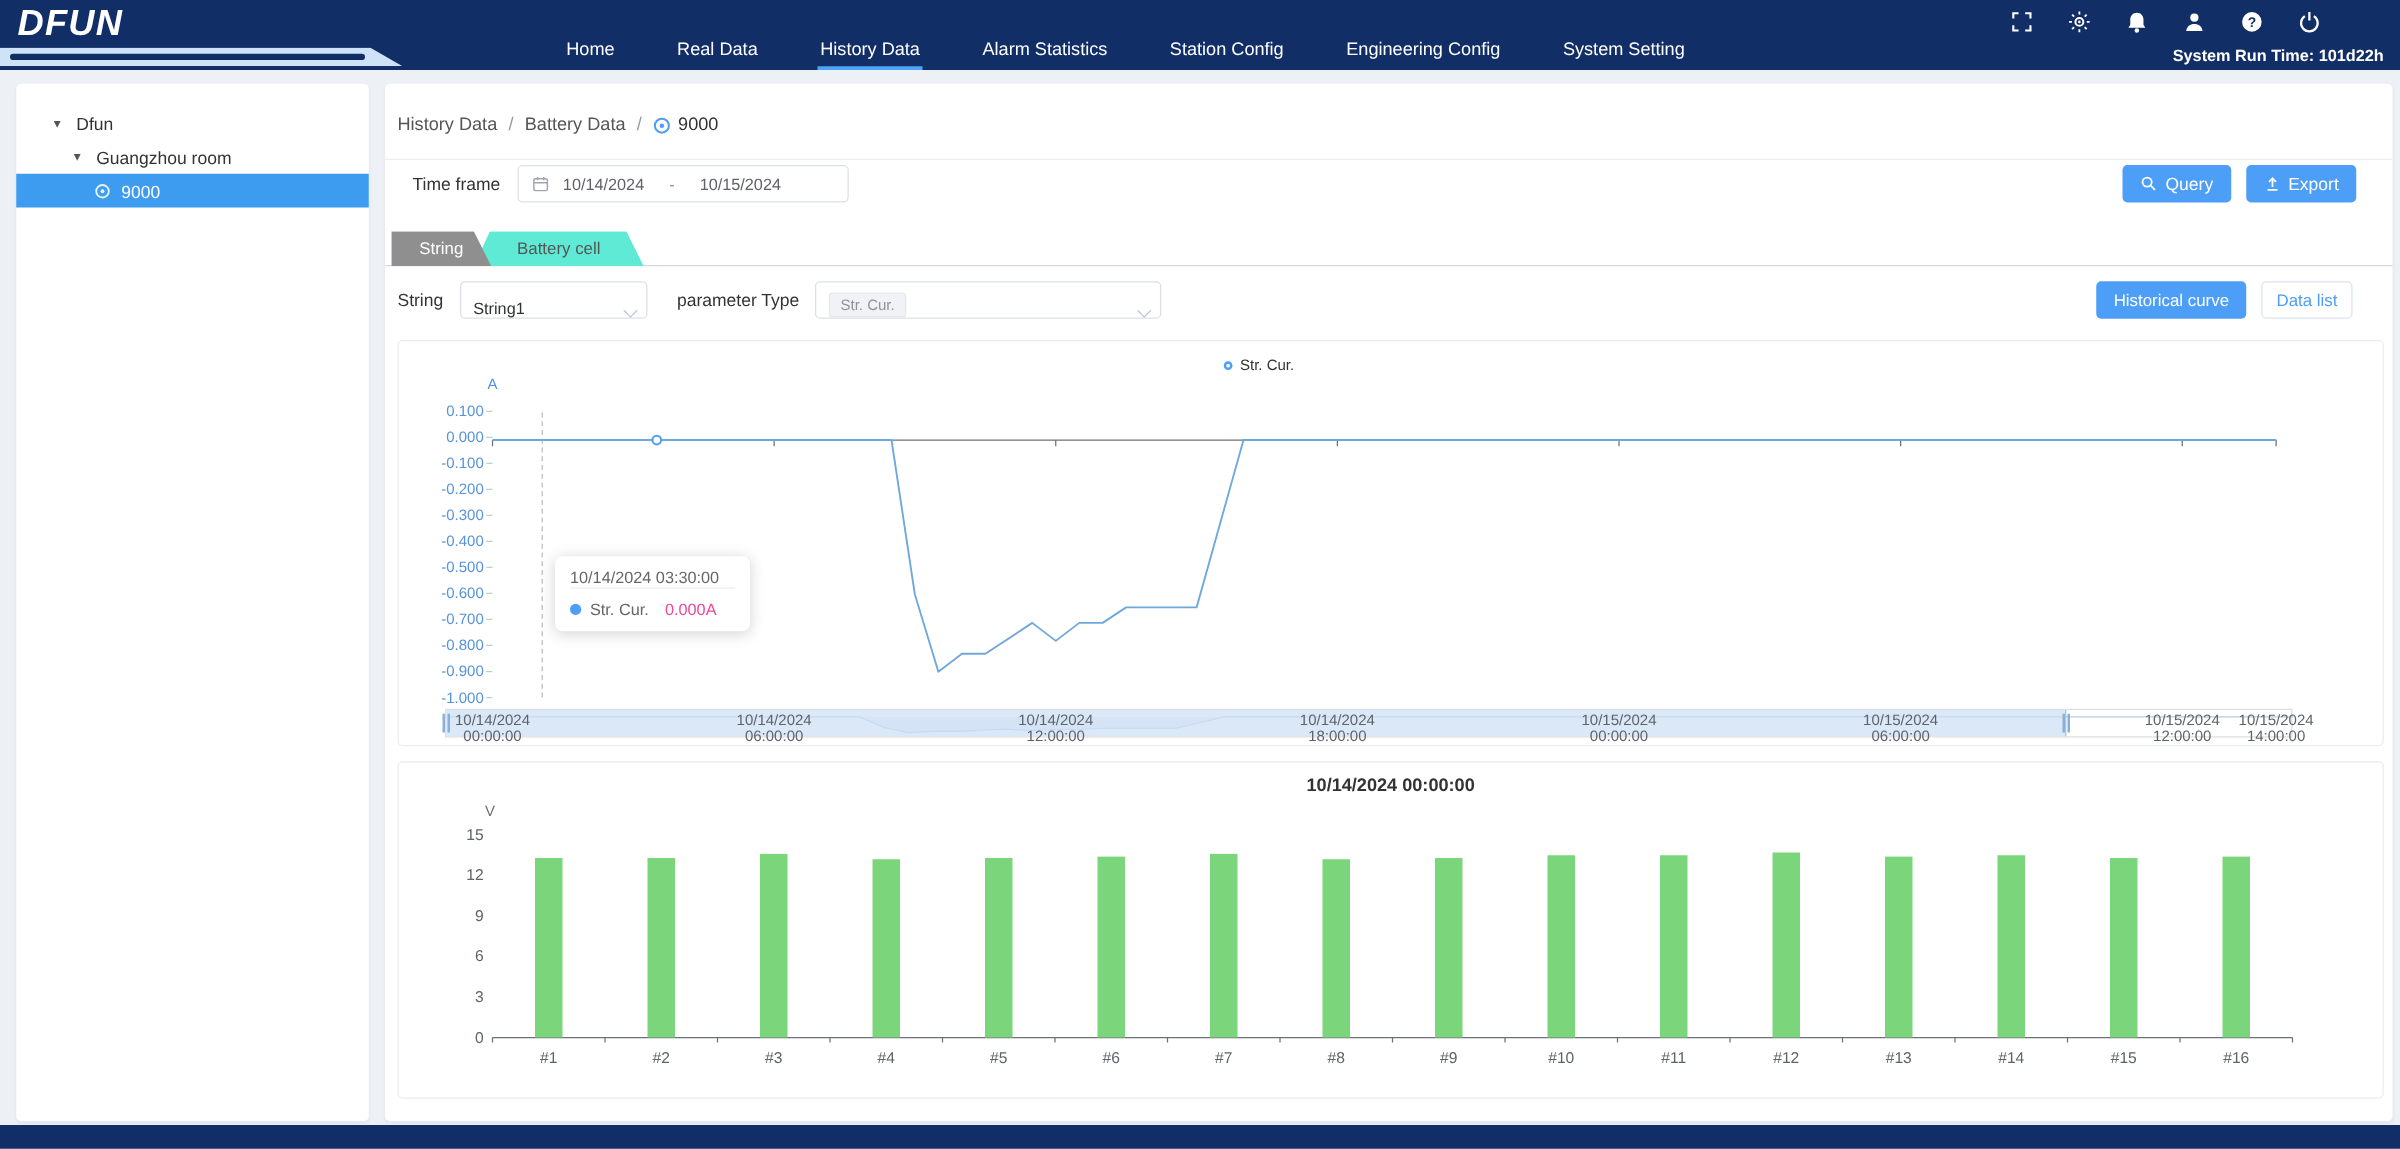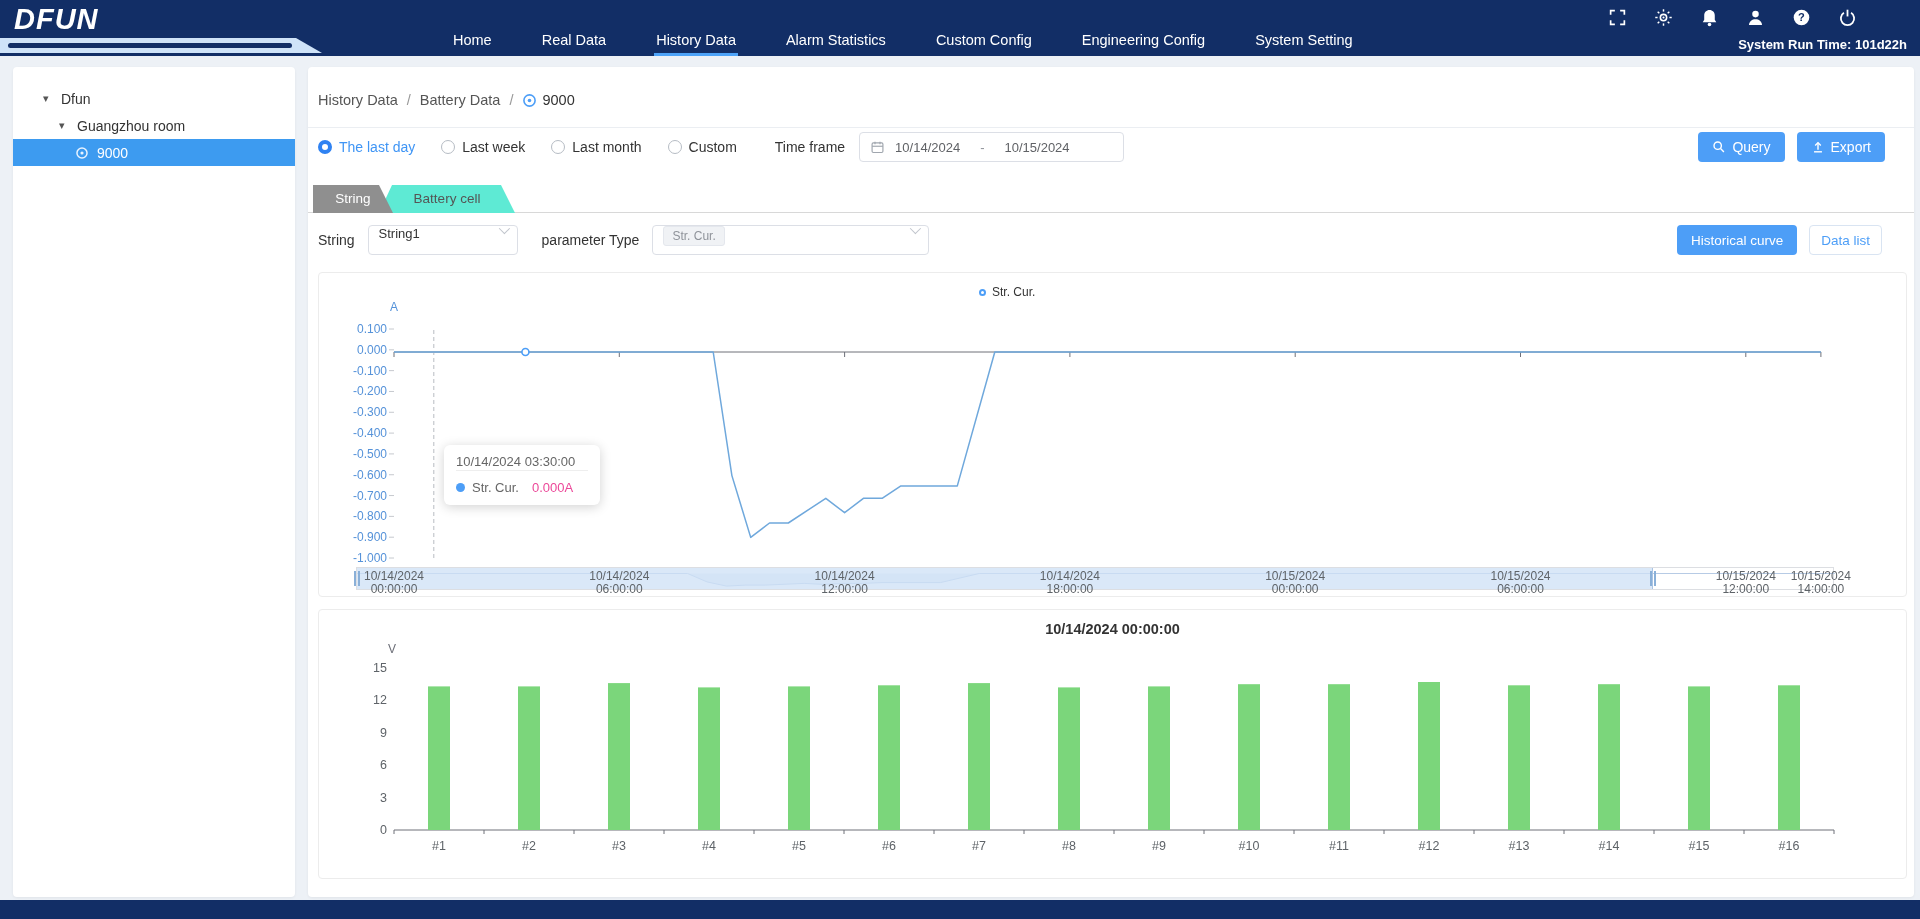--- a/index.html
+++ b/index.html
@@ -68,21 +68,21 @@
          cursor:pointer; }
   #tab-string { left:5px; width:80px; background:#8f8f8f; color:#fff; z-index:2;
                 clip-path:polygon(0 0, calc(100% - 14px) 0, 100% 100%, 0 100%); }
   #tab-cell { left:71px; width:136px; background:#5eead4; color:#555; z-index:1;
               clip-path:polygon(13px 0, calc(100% - 14px) 0, 100% 100%, 0 100%); }
 
   
   #controls-row { position:absolute; left:10px; top:158px; height:30px; display:flex; align-items:center; }
   .ctl-label { font-size:14px; color:#333; }
   .select { height:30px; border:1px solid #dcdfe6; border-radius:4px; background:#fff; display:flex;
-            align-items:flex-start; padding:0 10px; font-size:13px; color:#333; cursor:pointer;
+            align-items:flex-end; padding:0 10px; font-size:13px; color:#333; cursor:pointer;
             justify-content:space-between; }
   #string-select { width:150px; margin:0 24px 0 13px; }
   #param-select { width:277px; margin-left:13px; }
   .tag { background:#f0f2f5; border:1px solid #e4e7ed; border-radius:3px; padding:2px 8px;
          font-size:12px; color:#8f939a; }
   .chev { width:8px; height:8px; border-right:1.6px solid #c0c4cc; border-bottom:1.6px solid #c0c4cc;
           transform:rotate(45deg) translateY(-2px); }
   #curve-list-btns { position:absolute; right:32px; top:158px; display:flex; gap:12px; }
 
   
@@ -130,21 +130,21 @@
 <div id="header">
   <div id="logo">DFUN</div>
   <div id="ribbon">
       <div class="pill"></div>
     </div>
   <div id="nav">
       <div class="nav-item">Home</div>
       <div class="nav-item">Real Data</div>
       <div class="nav-item active">History Data</div>
       <div class="nav-item">Alarm Statistics</div>
-      <div class="nav-item">Custom Config</div>
+      <div class="nav-item">Station Config</div>
       <div class="nav-item">Engineering Config</div>
       <div class="nav-item">System Setting</div>
     </div>
   <div id="header-icons">
       <span>
         <svg viewBox="0 0 18 18">
           <path d="M2.5 6.5v-4h4 M11.5 2.5h4v4 M15.5 11.5v4h-4 M6.5 15.5h-4v-4" fill="none" stroke="#fff" stroke-width="1.6"></path>
         </svg>
       </span>
       <span>
@@ -220,38 +220,20 @@
       <svg width="15" height="15" viewBox="0 0 15 15">
         <circle cx="7.5" cy="7.5" r="5.6" fill="none" stroke="#4d9ef7" stroke-width="1.6"></circle>
         <circle cx="7.5" cy="7.5" r="1.8" fill="#4d9ef7"></circle>
       </svg>
       <span>9000</span>
     </span>
   </div>
   <div id="bc-divider"></div>
 
   <div id="filter-row">
-    <span id="radio-group" style="display:flex;">
-        <span class="radio-item checked">
-          <span class="dot"></span>
-          <span>The last day</span>
-        </span>
-        <span class="radio-item">
-          <span class="dot"></span>
-          <span>Last week</span>
-        </span>
-        <span class="radio-item">
-          <span class="dot"></span>
-          <span>Last month</span>
-        </span>
-        <span class="radio-item">
-          <span class="dot"></span>
-          <span>Custom</span>
-        </span>
-      </span>
     <span id="time-frame-label">Time frame</span>
     <span id="date-box">
       <svg width="15" height="15" viewBox="0 0 18 18">
         <rect x="2.5" y="3.5" width="13" height="11.5" rx="1.5" fill="none" stroke="#a0a6ae" stroke-width="1.4"></rect>
         <line x1="2.5" y1="7.5" x2="15.5" y2="7.5" stroke="#a0a6ae" stroke-width="1.4"></line>
         <line x1="6" y1="2" x2="6" y2="5" stroke="#a0a6ae" stroke-width="1.4"></line>
         <line x1="12" y1="2" x2="12" y2="5" stroke="#a0a6ae" stroke-width="1.4"></line>
       </svg>
       <span>10/14/2024</span>
       <span class="dash">-</span>

